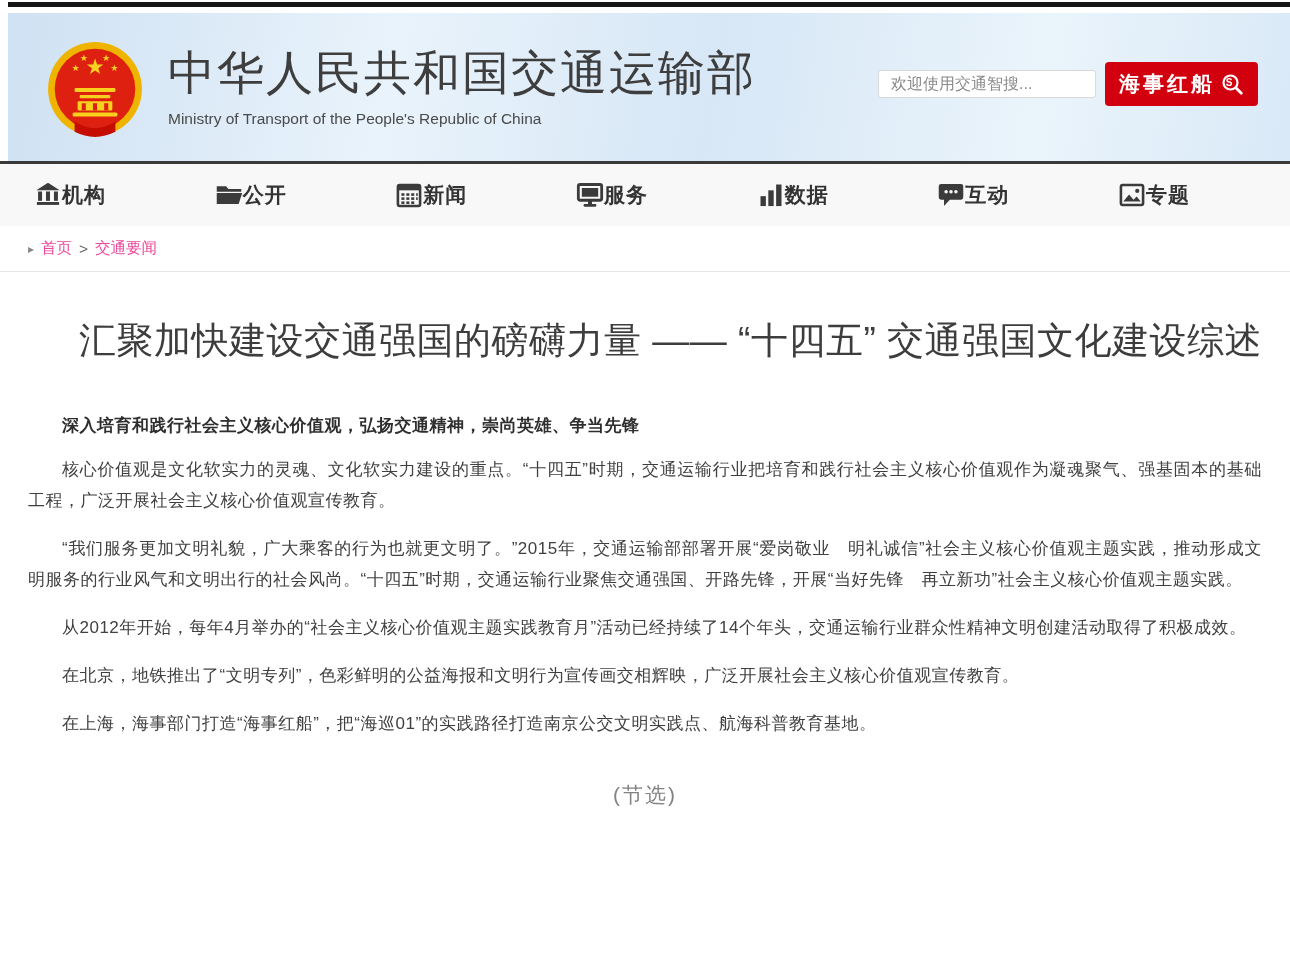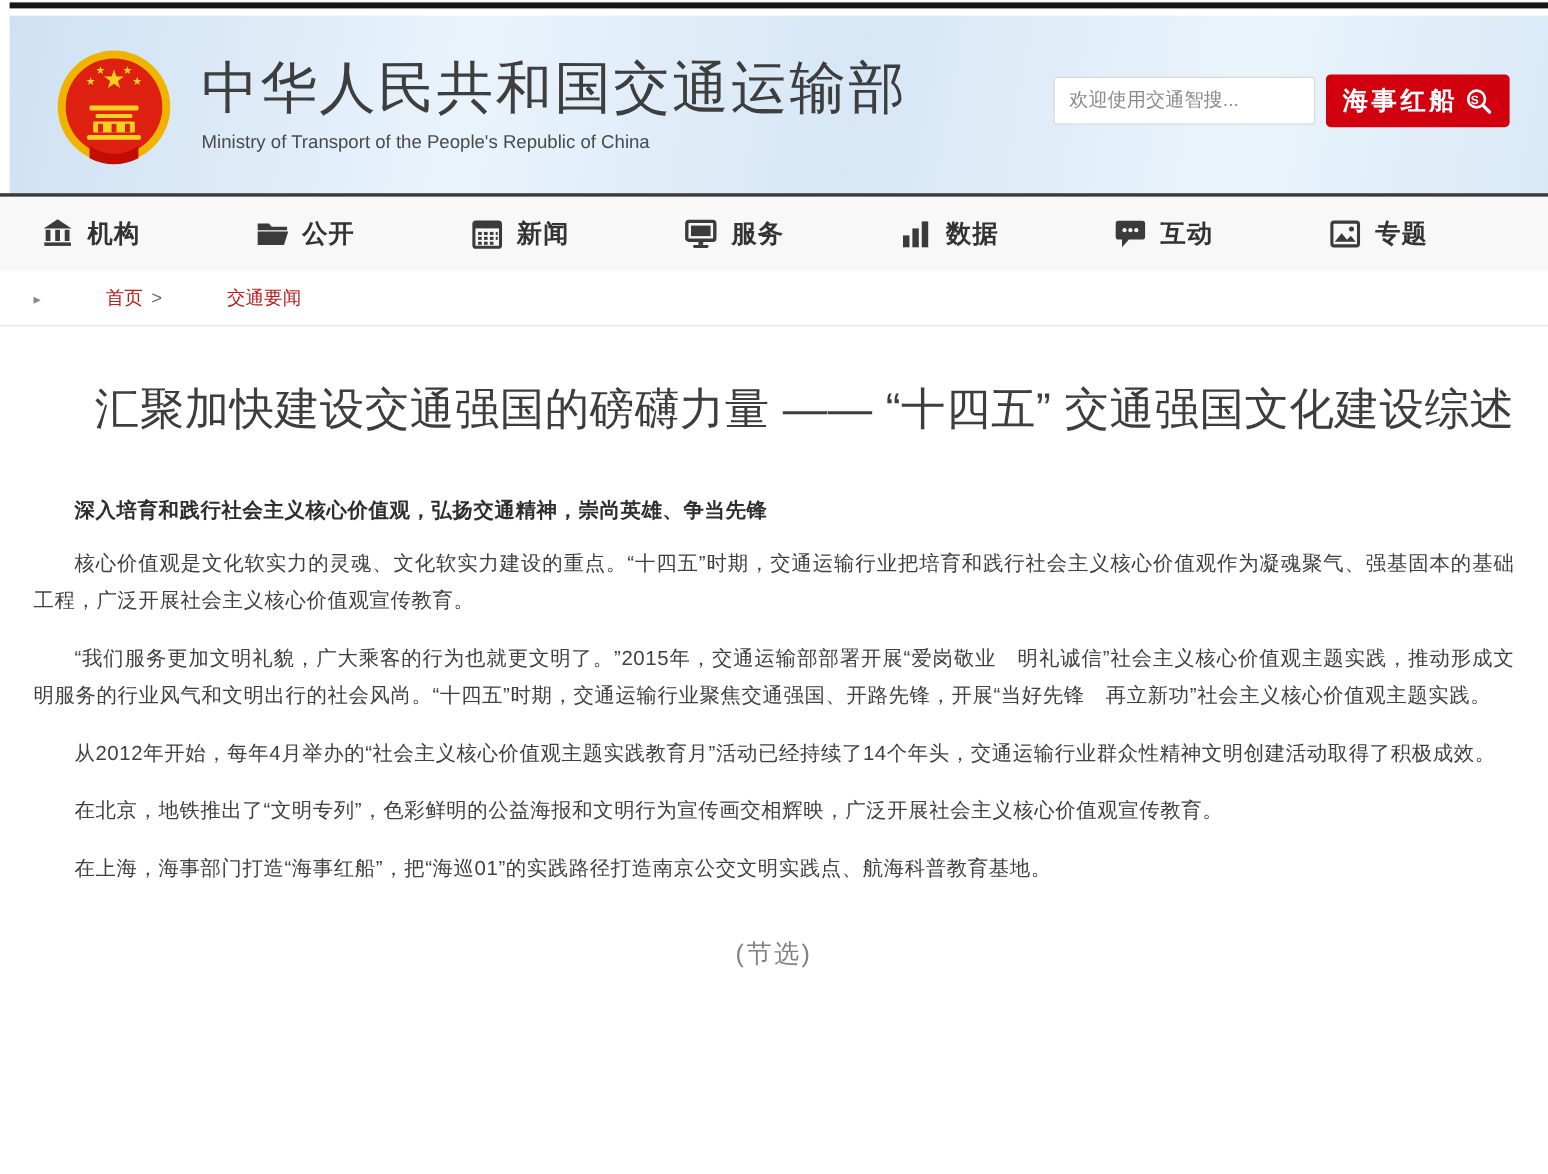--- a/index.html
+++ b/index.html
@@ -33,21 +33,21 @@
     line-height: 1.15;
   }
   .site-subtitle {
     margin-top: 9px;
     font-size: 15.5px;
     font-weight: 400;
     color: #4a4a4a;
   }
   .search-group { display: flex; align-items: center; margin-top: -6px; }
   .search-input {
-    width: 218px; height: 40px;
+    width: 218px; height: 28px;
     border: 1px solid #d9d9d9;
     border-radius: 3px;
     background: #ffffff;
     font-size: 16px;
     color: #444;
     padding: 11px 12px;
     outline: none;
   }
   .search-input::placeholder { color: #8a8a8a; }
   .search-btn {
@@ -72,39 +72,38 @@
     height: 62px;
     background: #f8f8f8;
     display: flex;
     align-items: center;
     justify-content: space-between;
     padding: 0 100px 0 34px;
   }
   .nav-item {
     display: flex;
     align-items: center;
-    gap: 11px;
     cursor: pointer;
   }
   .nav-item .icon { width: 28px; height: 28px; display: block; }
   .nav-label { font-size: 21px; font-weight: 700; color: #333333; letter-spacing: 1px; }
 
   
   .breadcrumb {
     height: 46px;
     display: flex;
     align-items: center;
     padding-left: 28px;
     font-size: 15.5px;
     color: #666666;
     border-bottom: 1px solid #e7e7e7;
     gap: 7px;
   }
   .breadcrumb .tri { color: #888; font-size: 12px; }
-  .breadcrumb a { color: #b91c1c; text-decoration: none; cursor: pointer; margin-left: 47px; }
+  .breadcrumb a { color: #ec4899; text-decoration: none; cursor: pointer; }
 
   
   .article { padding: 0 28px; }
   .article-title {
     margin-top: 44px;
     text-align: right;
     font-size: 37px;
     font-weight: 400;
     color: #3d3d3d;
     letter-spacing: 0.5px;

